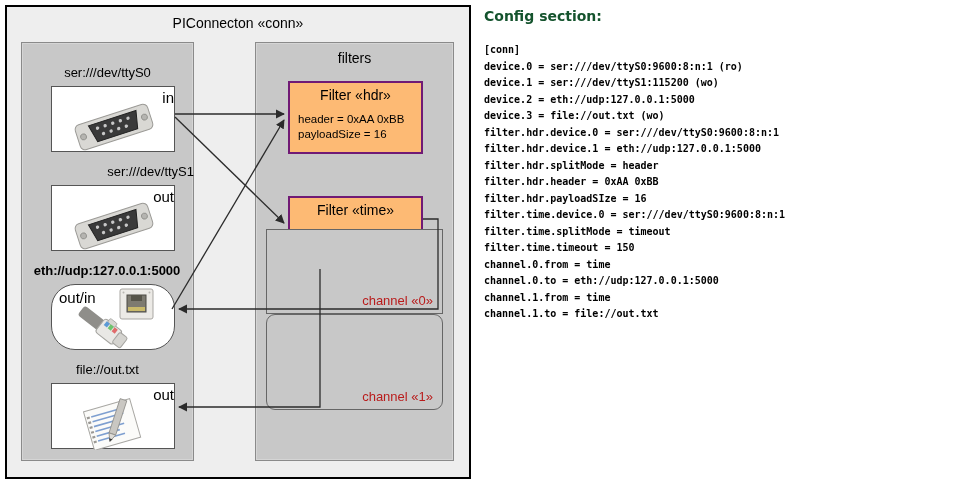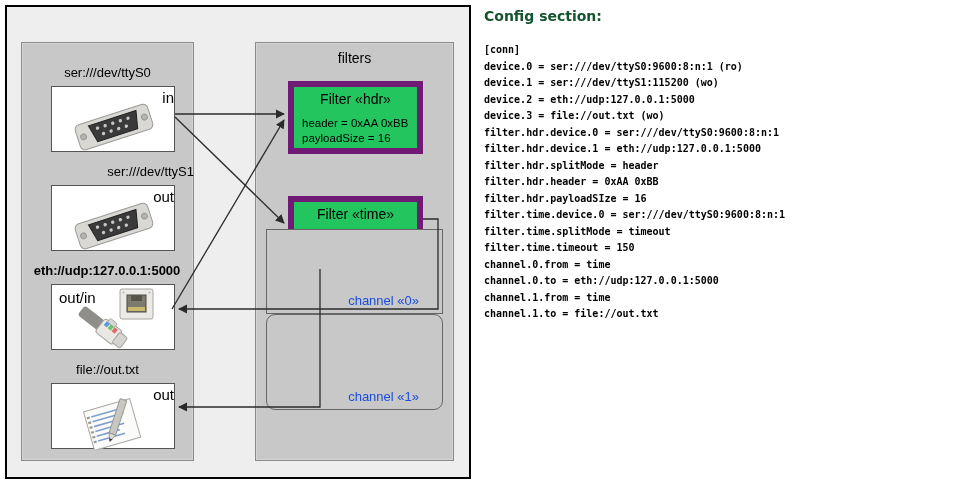--- a/index.html
+++ b/index.html
@@ -45,38 +45,38 @@
     box-sizing:border-box;
   }
   .card-label{
     position:absolute;top:2px;left:0;width:100%;text-align:right;
     font-size:15px;color:#000;
   }
   .card-label.left{ text-align:left; left:7px; width:auto; top:4px;}
 
   
   .filterbox{
-    position:absolute;background:#22c55e;border:6px solid #701a75;
+    position:absolute;background:#fdba74;border:2px solid #701a75;
     box-sizing:border-box;
   }
   .filter-title{
     position:absolute;top:4px;left:0;width:100%;text-align:center;
     font-size:14px;color:#000;
   }
   .filter-attr{
     position:absolute;left:8px;font-size:11.5px;color:#000;white-space:nowrap;
   }
 
   
   .channel{
     position:absolute;background:#c8c8c8;border:1px solid #666666;
     box-sizing:border-box;
   }
   .channel-label{
-    position:absolute;right:23px;bottom:5px;font-size:13px;color:#1d4ed8;
+    position:absolute;right:9px;bottom:5px;font-size:13px;color:#b91c1c;
     white-space:nowrap;
   }
 
   
   #wires{position:absolute;left:0;top:0;width:466px;height:474px;overflow:visible;}
 
   
   #config{
     position:absolute;left:482px;top:0px;width:482px;height:484px;
   }
@@ -92,20 +92,21 @@
     font-weight:bold;
   }
 </style>
 </head>
 <body>
 
 <div id="root">
 
   <div id="diagram">
 
+    <div class="diagram-title">PIConnecton «conn»</div>
 
     <div class="group" id="group-devices"></div>
 
     <div class="node-caption" style="left:14px;top:58px;width:173px;">ser:///dev/ttyS0</div>
     <div class="card" style="left:44px;top:79px;width:124px;height:66px;">
       <div class="card-label">in</div>
       <svg width="124" height="66" viewBox="0 0 124 66" style="position:absolute;left:0;top:0;">
         <g transform="translate(62,40) rotate(-18)">
           <rect x="-38" y="-13" width="76" height="26" rx="5" fill="#d9d8d4" stroke="#9b9a96" stroke-width="1"></rect>
           <path d="M -24 -9 L 26 -9 L 22 9 L -20 9 Z" fill="#3a3a3a" stroke="#222" stroke-width="1"></path>
@@ -144,21 +145,21 @@
             <circle cx="4" cy="3" r="1.7"></circle>
               <circle cx="12" cy="3" r="1.7"></circle>
           </g>
           <circle cx="-32" cy="0" r="3" fill="#b5b4b0" stroke="#8d8c88" stroke-width="0.8"></circle>
           <circle cx="32" cy="0" r="3" fill="#b5b4b0" stroke="#8d8c88" stroke-width="0.8"></circle>
         </g>
       </svg>
     </div>
 
     <div class="node-caption" style="left:10px;top:256px;width:180px;font-weight:bold;">eth://udp:127.0.0.1:5000</div>
-    <div class="card" style="left:44px;top:277px;width:124px;height:66px;">
+    <div class="card" style="left:44px;top:277px;width:124px;height:66px;border-radius:24px;">
       <div class="card-label left">out/in</div>
       <svg width="124" height="66" viewBox="0 0 124 66" style="position:absolute;left:0;top:0;">
         <rect x="68" y="4" width="33" height="30" rx="2" fill="#eceae6" stroke="#a9a7a3" stroke-width="1"></rect>
         <rect x="75" y="10" width="19" height="17" fill="#7d7a70" stroke="#4d4b44" stroke-width="1"></rect>
         <rect x="79" y="10" width="11" height="6" fill="#565449"></rect>
         <rect x="76" y="22" width="17" height="4" fill="#c9b96a"></rect>
         <circle cx="71.5" cy="7.5" r="1" fill="#b9b7b2"></circle>
         <circle cx="97.5" cy="7.5" r="1" fill="#b9b7b2"></circle>
         <g transform="translate(56,46) rotate(38)">
           <rect x="-34" y="-6" width="26" height="12" rx="3" fill="#8f8e8a"></rect>

